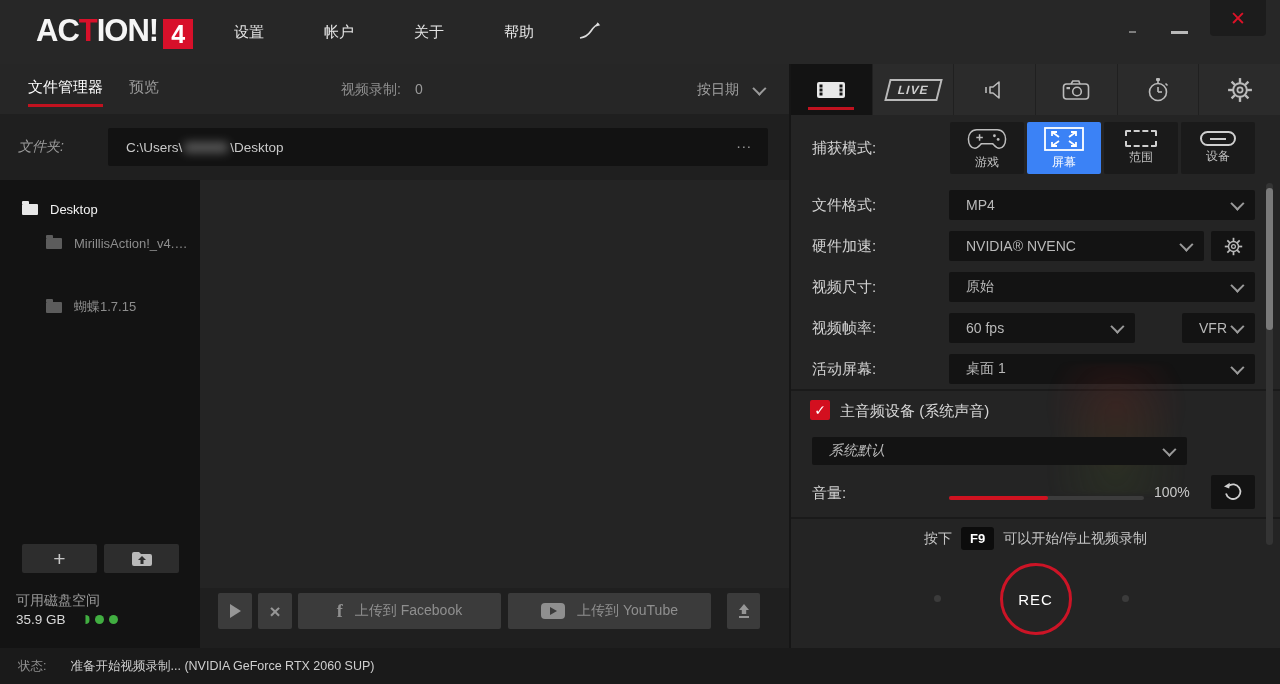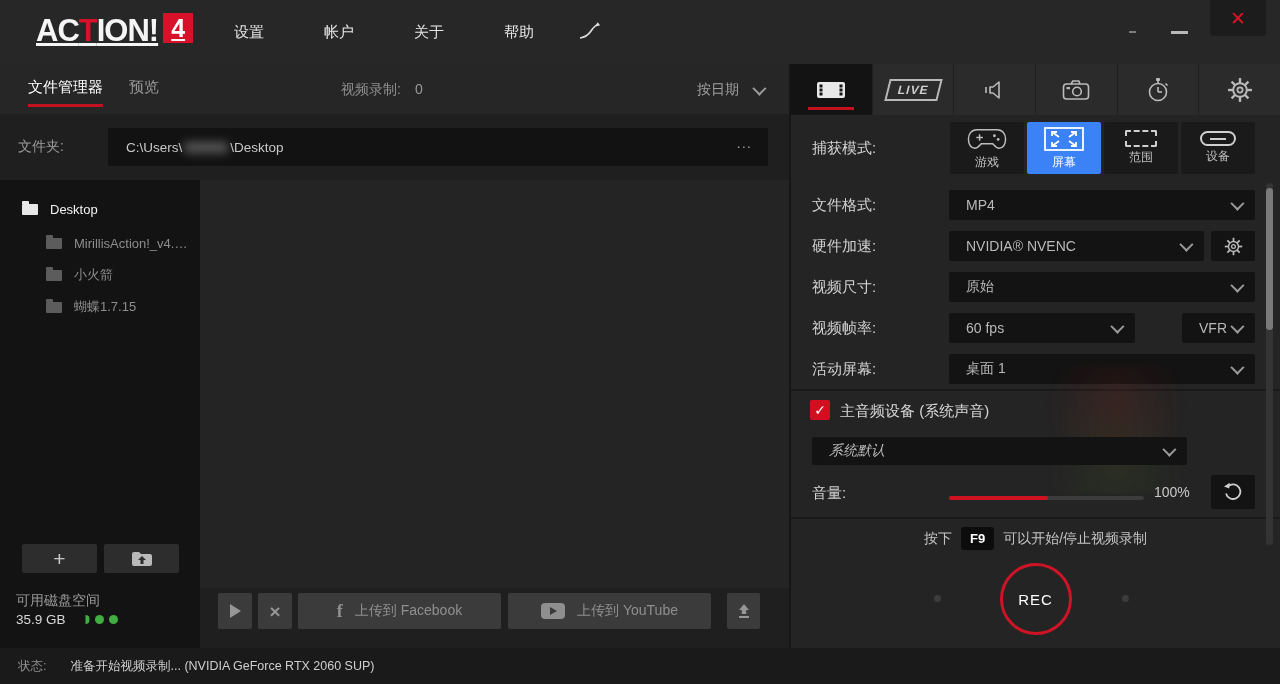--- a/index.html
+++ b/index.html
@@ -2,21 +2,21 @@
 <html><head>
 <meta charset="utf-8">
 <style>
   html,body{margin:0;padding:0;background:#101010;}
   #app{position:relative;width:1280px;height:684px;overflow:hidden;
        background:#1e1e1e;font-family:"Liberation Sans","DejaVu Sans",sans-serif;
        color:#cfcfcf;font-size:14px;-webkit-font-smoothing:antialiased;}
   
   .topbar{position:absolute;left:0;top:0;width:1280px;height:64px;background:#272727;}
   .logo{position:absolute;left:36px;top:13px;font-weight:bold;font-size:31px;letter-spacing:-1px;
-        color:#f5f5f5;display:flex;align-items:flex-start;text-decoration:underline;}
+        color:#f5f5f5;display:flex;align-items:flex-end;}
   .logo .accent{color:#d8102a;}
   .logo .badge{display:inline-flex;align-items:center;justify-content:center;margin-left:5px;
         width:30px;height:30px;background:#d8102a;color:#fff;font-size:25px;letter-spacing:0;}
   .menu{position:absolute;left:234px;top:0;height:64px;display:flex;align-items:center;gap:60px;}
   .menu-item{color:#e4e4e4;font-size:15px;cursor:pointer;}
   .pen{position:absolute;left:578px;top:21px;}
   .winctl-dot{position:absolute;left:1129px;top:31px;width:7px;height:2px;background:#7d7d7d;}
   .winctl-min{position:absolute;left:1171px;top:31px;width:17px;height:3px;background:#b9b9b9;}
   .winctl-close{position:absolute;left:1210px;top:0;width:56px;height:36px;background:#1c1c1c;
         border-radius:0 0 4px 4px;display:flex;align-items:center;justify-content:center;
@@ -28,21 +28,21 @@
   .ltab.active{color:#ffffff;border-bottom:3px solid #c1121f;}
   .tab-fm{left:28px;}
   .tab-preview{left:129px;}
   .recordings{position:absolute;left:341px;top:17px;color:#8f8f8f;font-size:14px;}
   .recordings .count{margin-left:14px;color:#9a9a9a;}
   .sortby{position:absolute;right:26px;top:17px;color:#a0a0a0;font-size:14px;cursor:pointer;
           display:flex;align-items:center;gap:14px;}
   .chev{display:inline-block;width:8px;height:8px;border-right:2px solid #9a9a9a;
         border-bottom:2px solid #9a9a9a;transform:rotate(45deg) translateY(-2px);}
   .folder-row{position:absolute;left:0;top:50px;width:100%;height:66px;}
-  .folder-label{position:absolute;left:18px;top:24px;color:#9a9a9a;}
+  .folder-label{position:absolute;left:18px;top:24px;color:#9a9a9a;font-style:italic;}
   .path-input{position:absolute;left:108px;top:14px;width:660px;height:38px;background:#121212;
         border-radius:2px;display:flex;align-items:center;color:#c9c9c9;font-size:13.5px;cursor:text;}
   .path-input .txt{margin-left:18px;white-space:nowrap;}
   .redacted{display:inline-block;width:44px;height:11px;background:#9a9a9a;opacity:.5;
         filter:blur(5px);border-radius:3px;vertical-align:middle;margin:0 2px;}
   .browse{position:absolute;right:10px;top:2px;color:#9a9a9a;font-size:15px;letter-spacing:1px;
         cursor:pointer;padding:4px 6px;}
   .tree{position:absolute;left:0;top:116px;width:200px;height:468px;background:#131313;}
   .tree-row{position:absolute;left:0;width:100%;height:26px;display:flex;align-items:center;cursor:pointer;}
   .fi{position:relative;display:inline-block;width:16px;height:11px;background:#e8e8e8;border-radius:1px;flex:0 0 auto;}
@@ -181,24 +181,20 @@
 
     <div class="tree">
       <div class="tree-row" style="top:16px;padding-left:22px;">
         <i class="fi"></i>
         <span class="tree-root-label">Desktop</span>
       </div>
       <div class="tree-row" style="top:50px;padding-left:46px;">
         <i class="fi grey"></i>
         <span class="tree-child-label">MirillisAction!_v4.3.1...</span>
       </div>
-      <div class="tree-row" style="top:82px;padding-left:46px;">
-        <i class="fi grey"></i>
-        <span class="tree-child-label">小火箭</span>
-      </div>
       <div class="tree-row" style="top:114px;padding-left:46px;">
         <i class="fi grey"></i>
         <span class="tree-child-label">蝴蝶1.7.15</span>
       </div>
 
       <div class="tree-btn" style="left:22px;top:364px;">
         <span style="font-size:21px;line-height:1;">+</span>
       </div>
       <div class="tree-btn" style="left:104px;top:364px;">
         <span>

